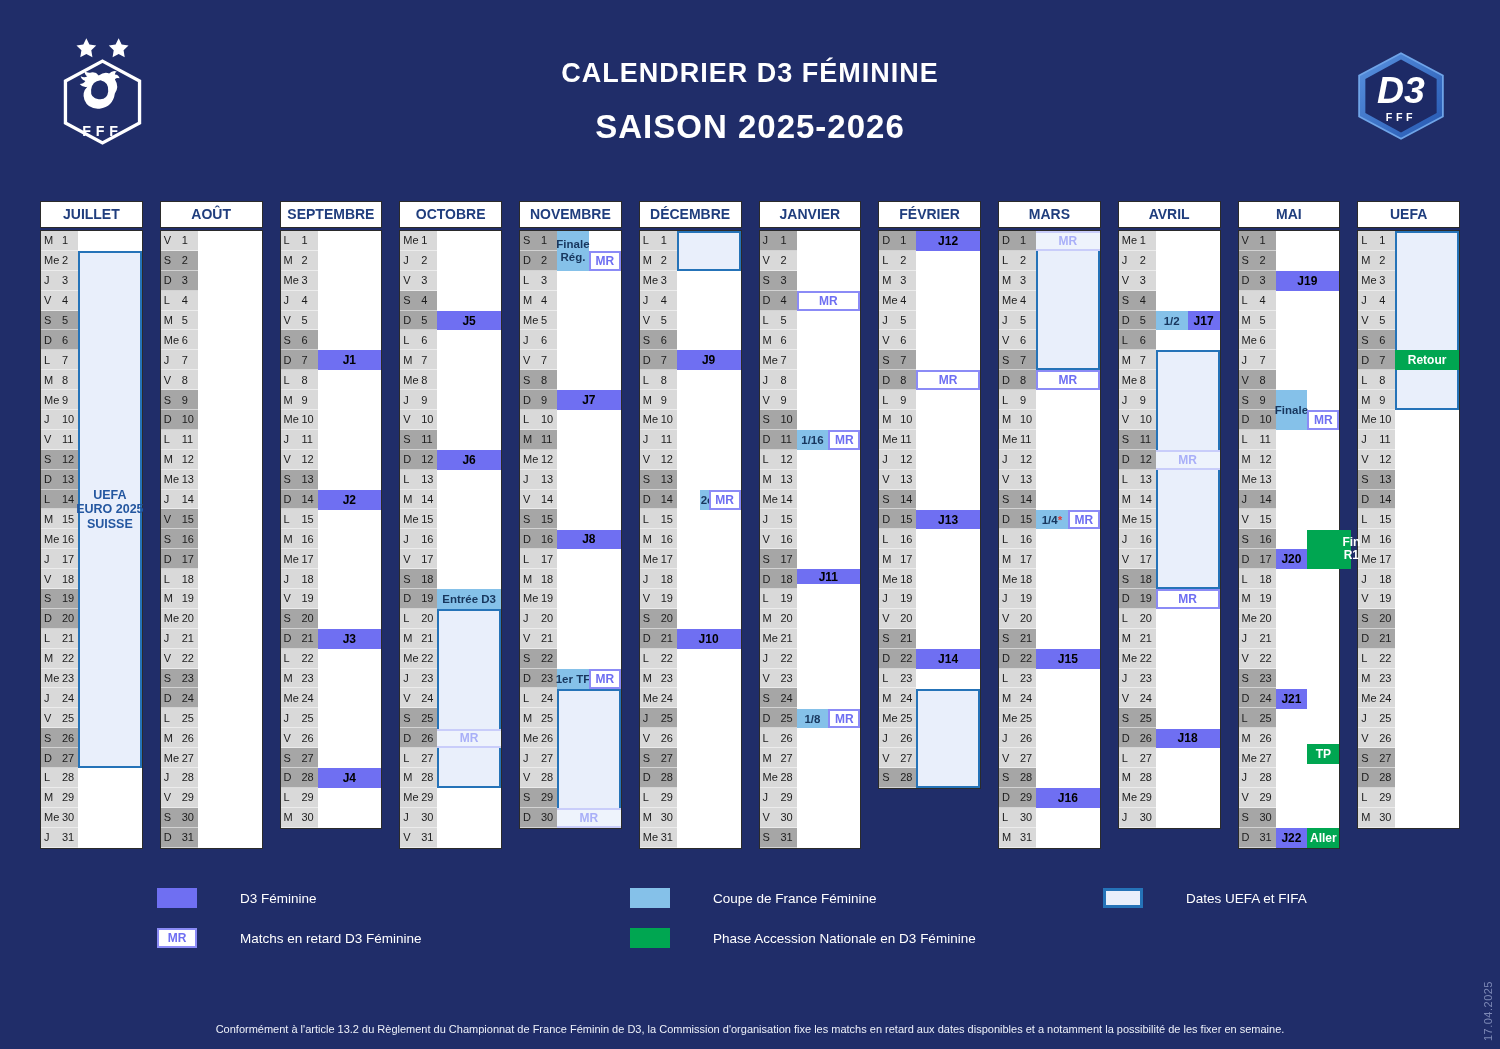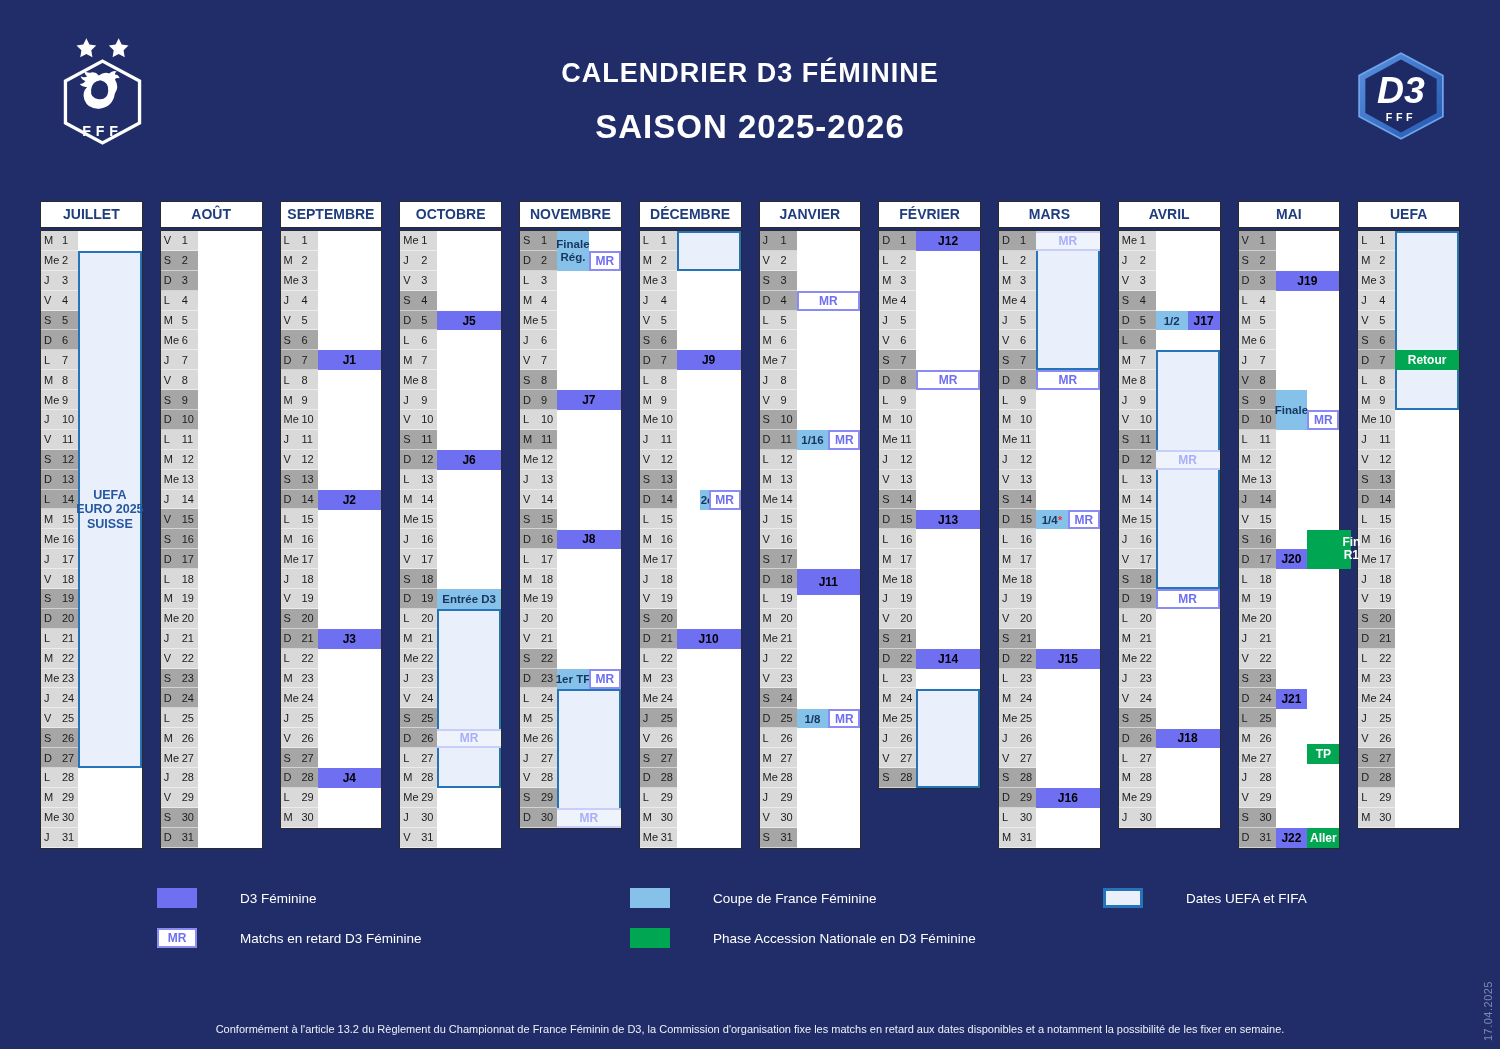--- a/index.html
+++ b/index.html
@@ -1059,21 +1059,21 @@
           </div>
           <div class="day-row off">
             <span class="dl">S</span>
             <span class="dn">31</span>
           </div>
         </div>
         <div class="events">
           <div class="ev ev-mr side-full" style="top: 59.7px; height: 19.9px;">MR</div>
           <div class="ev ev-cdf side-left" style="top: 199px; height: 19.9px;">1/16</div>
           <div class="ev ev-mr side-right" style="top: 199px; height: 19.9px;">MR</div>
-          <div class="ev ev-d3 side-full" style="top: 338.3px; height: 26px;">J11</div>
+          <div class="ev ev-d3 side-full" style="top: 338.3px; height: 15px;">J11</div>
           <div class="ev ev-cdf side-left" style="top: 477.6px; height: 19.9px;">1/8</div>
           <div class="ev ev-mr side-right" style="top: 477.6px; height: 19.9px;">MR</div>
         </div>
       </div>
     </div>
     <div class="month">
       <div class="month-header">FÉVRIER</div>
       <div class="month-body" style="height: 557.2px;">
         <div class="days">
           <div class="day-row off">

